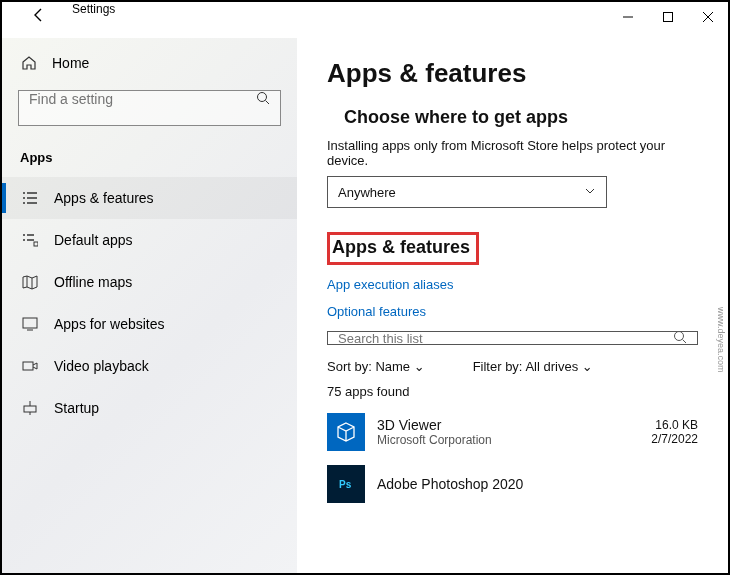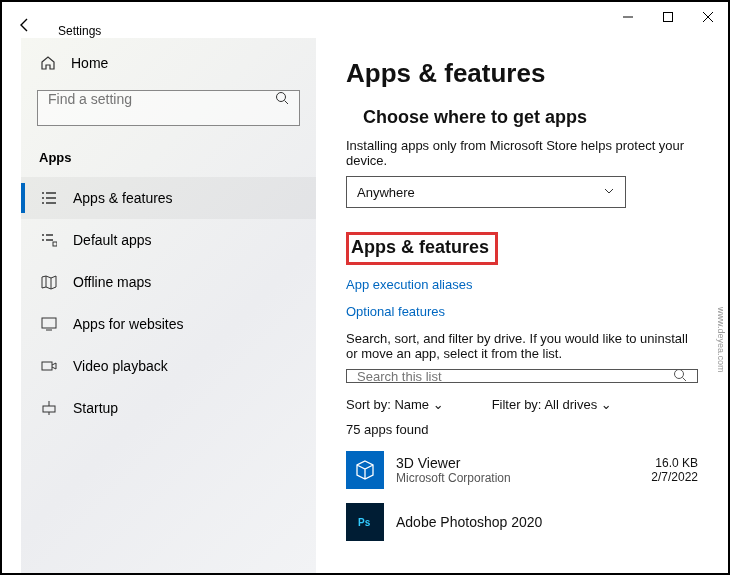--- a/index.html
+++ b/index.html
@@ -1,23 +1,23 @@
 <!DOCTYPE html>
 <html><head>
 <meta charset="utf-8">
 <style>
   * { box-sizing: border-box; margin: 0; padding: 0; font-family: "Segoe UI", Arial, sans-serif; }
   body { width: 730px; height: 575px; overflow: hidden; background: #fff; border: 2px solid #000; position: relative; }
-  .titlebar { height: 36px; display: flex; align-items: flex-end; padding-left: 10px; }
+  .titlebar { height: 36px; display: flex; align-items: flex-start; padding-left: 24px; }
   .back-btn { width: 26px; height: 26px; display: flex; align-items: center; justify-content: center; font-size: 16px; }
   .title { margin-left: 20px; font-size: 12px; }
   .winctrls { position: absolute; right: 0; top: 0; display: flex; }
   .winctrls div { width: 40px; height: 30px; display: flex; align-items: center; justify-content: center; font-size: 12px; }
   .content { display: flex; height: calc(100% - 36px); }
-  .sidebar { width: 295px; background: linear-gradient(135deg,#f6f7f2,#ecedf0 60%,#f2f3f5); padding-top: 8px; margin-left: 19px; }
+  .sidebar { width: 295px; background: linear-gradient(135deg,#f6f7f2,#ecedf0 60%,#f2f3f5); padding-top: 8px; }
   .home { display: flex; align-items: center; padding: 8px 18px; font-size: 14px; }
   .home-icon { width: 18px; height: 18px; margin-right: 14px; display:flex; align-items:center; justify-content:center; }
   .search { margin: 10px 16px 18px 16px; border: 1px solid #888; height: 36px; display:flex; align-items:flex-start; padding: 0 10px; background: rgba(255,255,255,0.5); }
   .search-input { flex:1; border:none; outline:none; background:transparent; font-size: 14px; }
   .cat-header { font-size: 13px; font-weight: 600; padding: 6px 18px 12px; }
   .navitem { display:flex; align-items:center; height: 42px; padding: 0 18px; font-size: 14px; position: relative; }
   .navitem.active::before { content:""; position:absolute; left:0; top:6px; bottom:6px; width:4px; background:#0067c0; }
   .navitem.active { background: rgba(0,0,0,0.04); }
   .nav-icon { width: 20px; height: 20px; margin-right: 14px; display:flex; align-items:center; justify-content:center; color:#333; }
   .main { flex:1; padding: 20px 30px 0 30px; overflow:hidden; font-size: 13px; color:#111; }
@@ -161,21 +161,20 @@
           </svg></span>
     </div>
 
     <div class="redbox">
       <div class="h2" style="margin:0">Apps &amp; features</div>
     </div>
 
     <a class="link">App execution aliases</a>
     <a class="link">Optional features</a>
 
-    <div class="body-text">Search, sort, and filter by drive. If you would like to uninstall or move an app, select it from the list.</div>
     <div class="search-list">
       <input placeholder="Search this list" style="">
       <span><svg width="14" height="14" viewBox="0 0 14 14">
             <circle cx="6" cy="6" r="4.5" stroke="#555" fill="none"></circle>
             <line x1="9.5" y1="9.5" x2="13" y2="13" stroke="#555"></line>
           </svg></span>
     </div>
 
     <div class="sortrow">
       <div>

